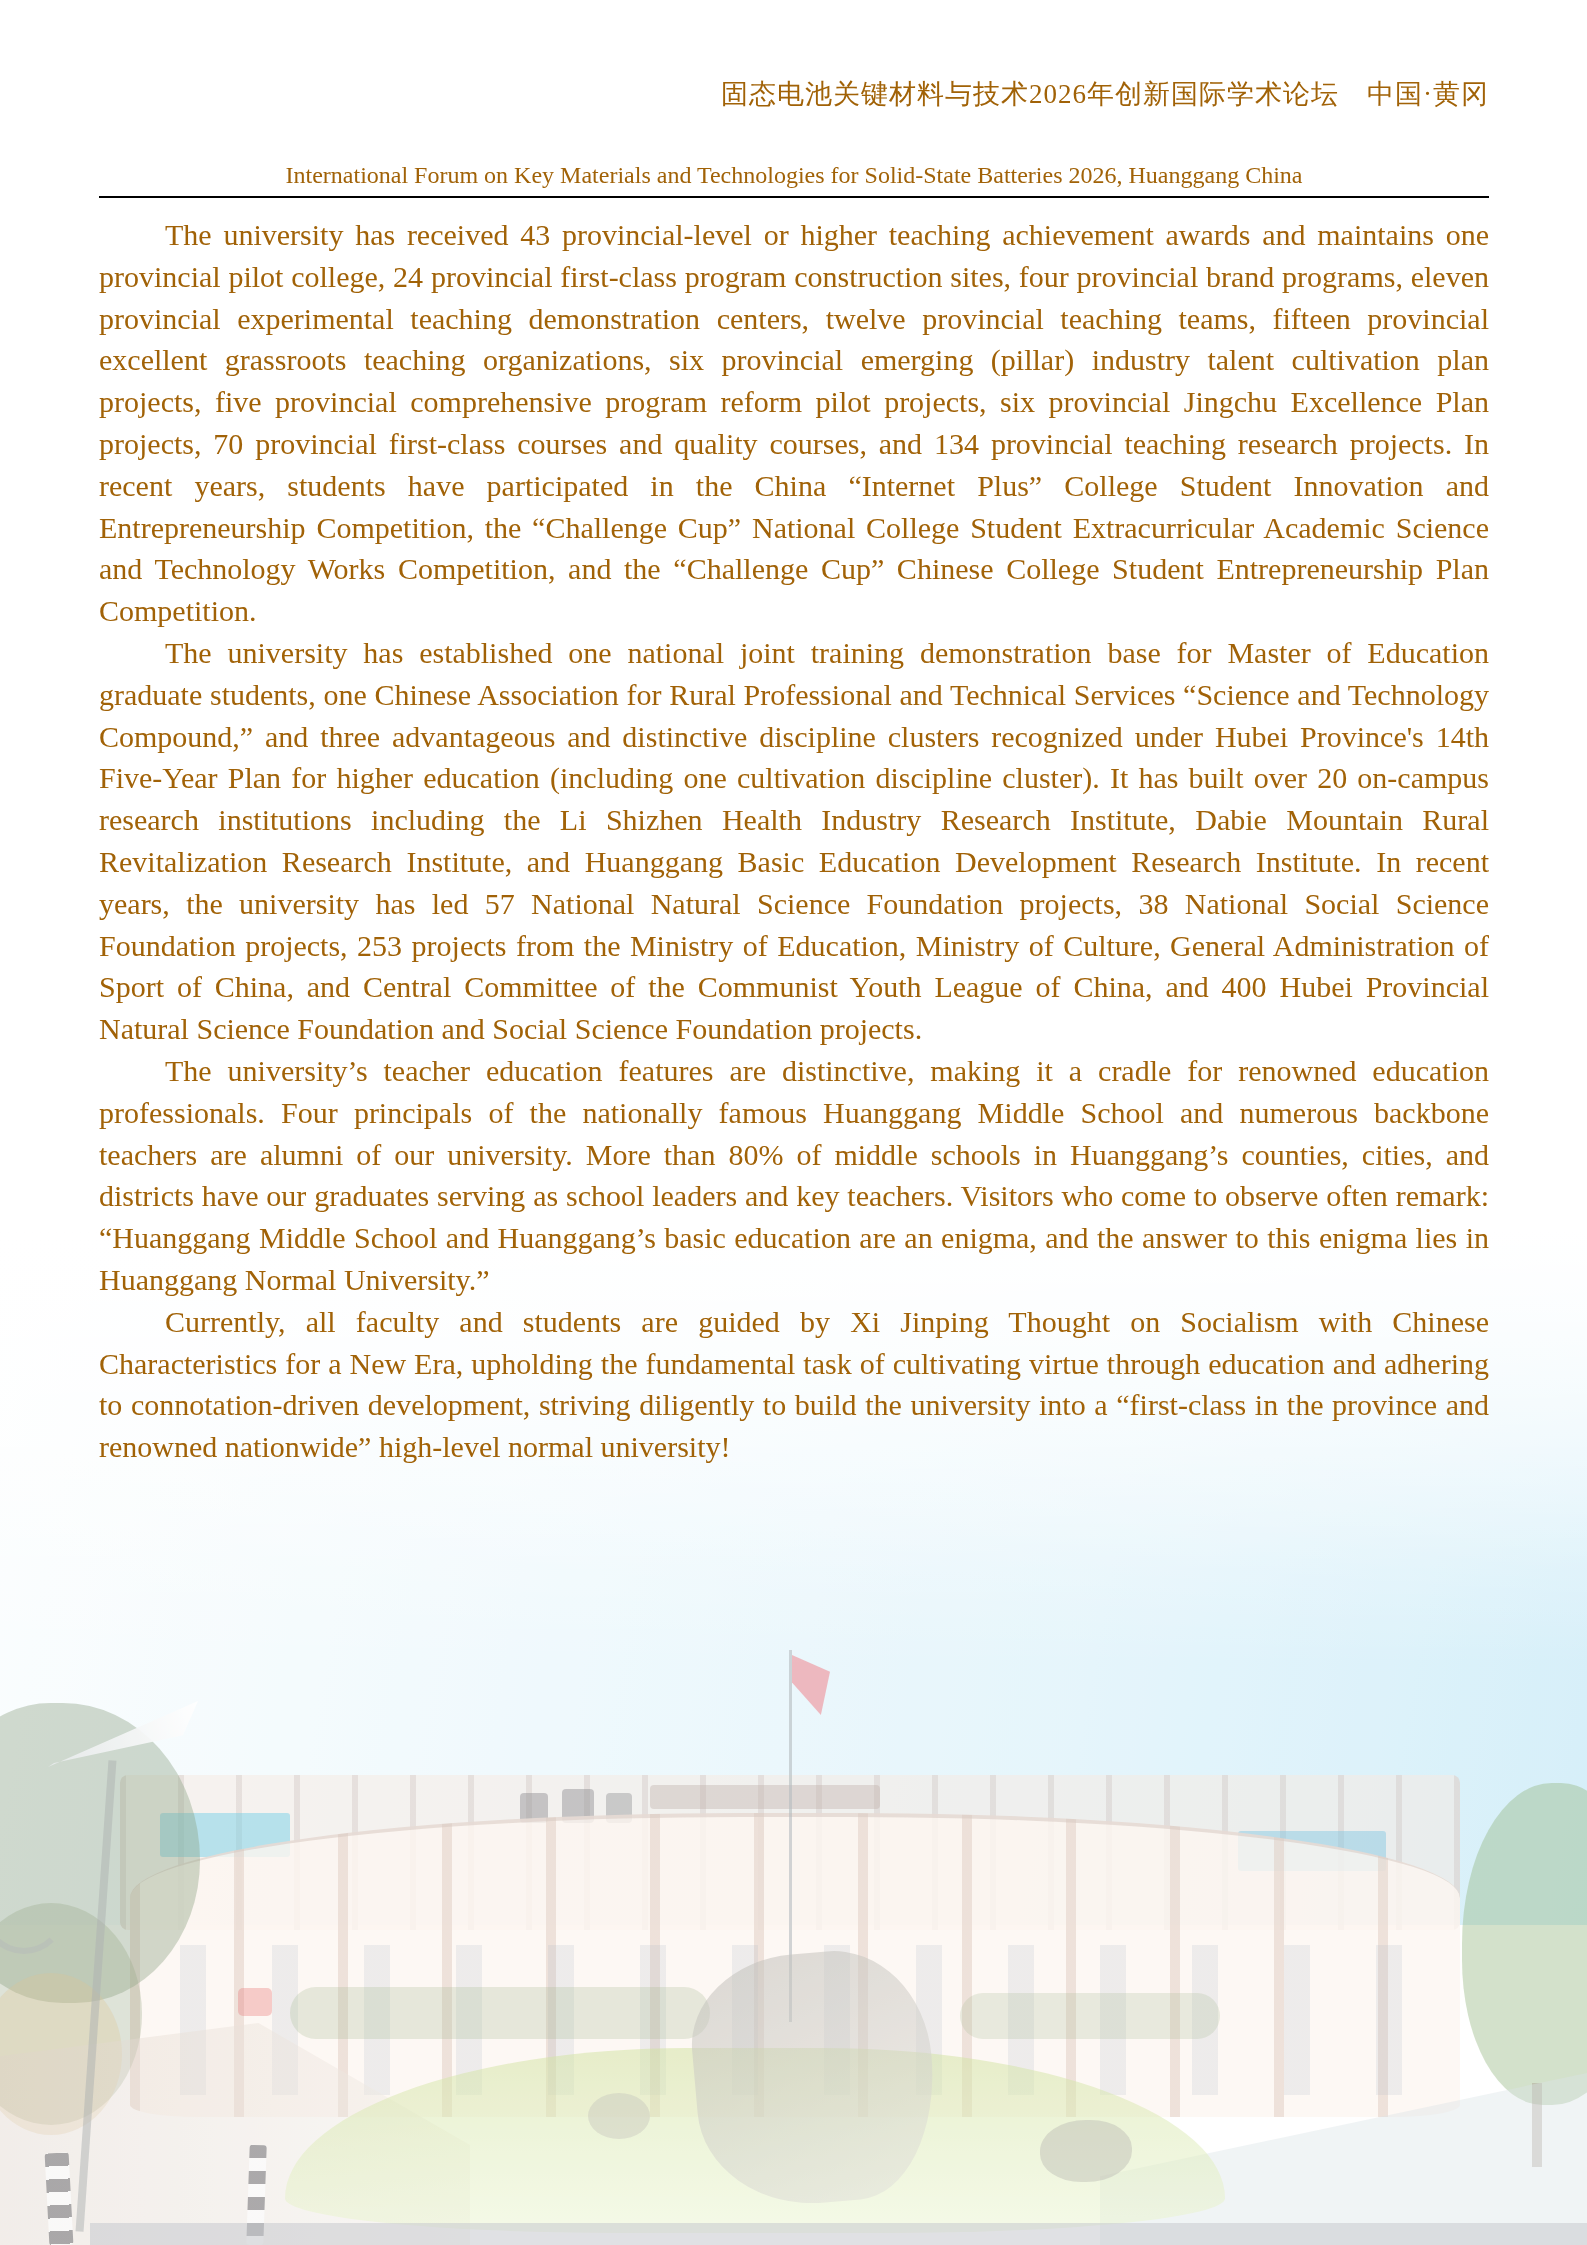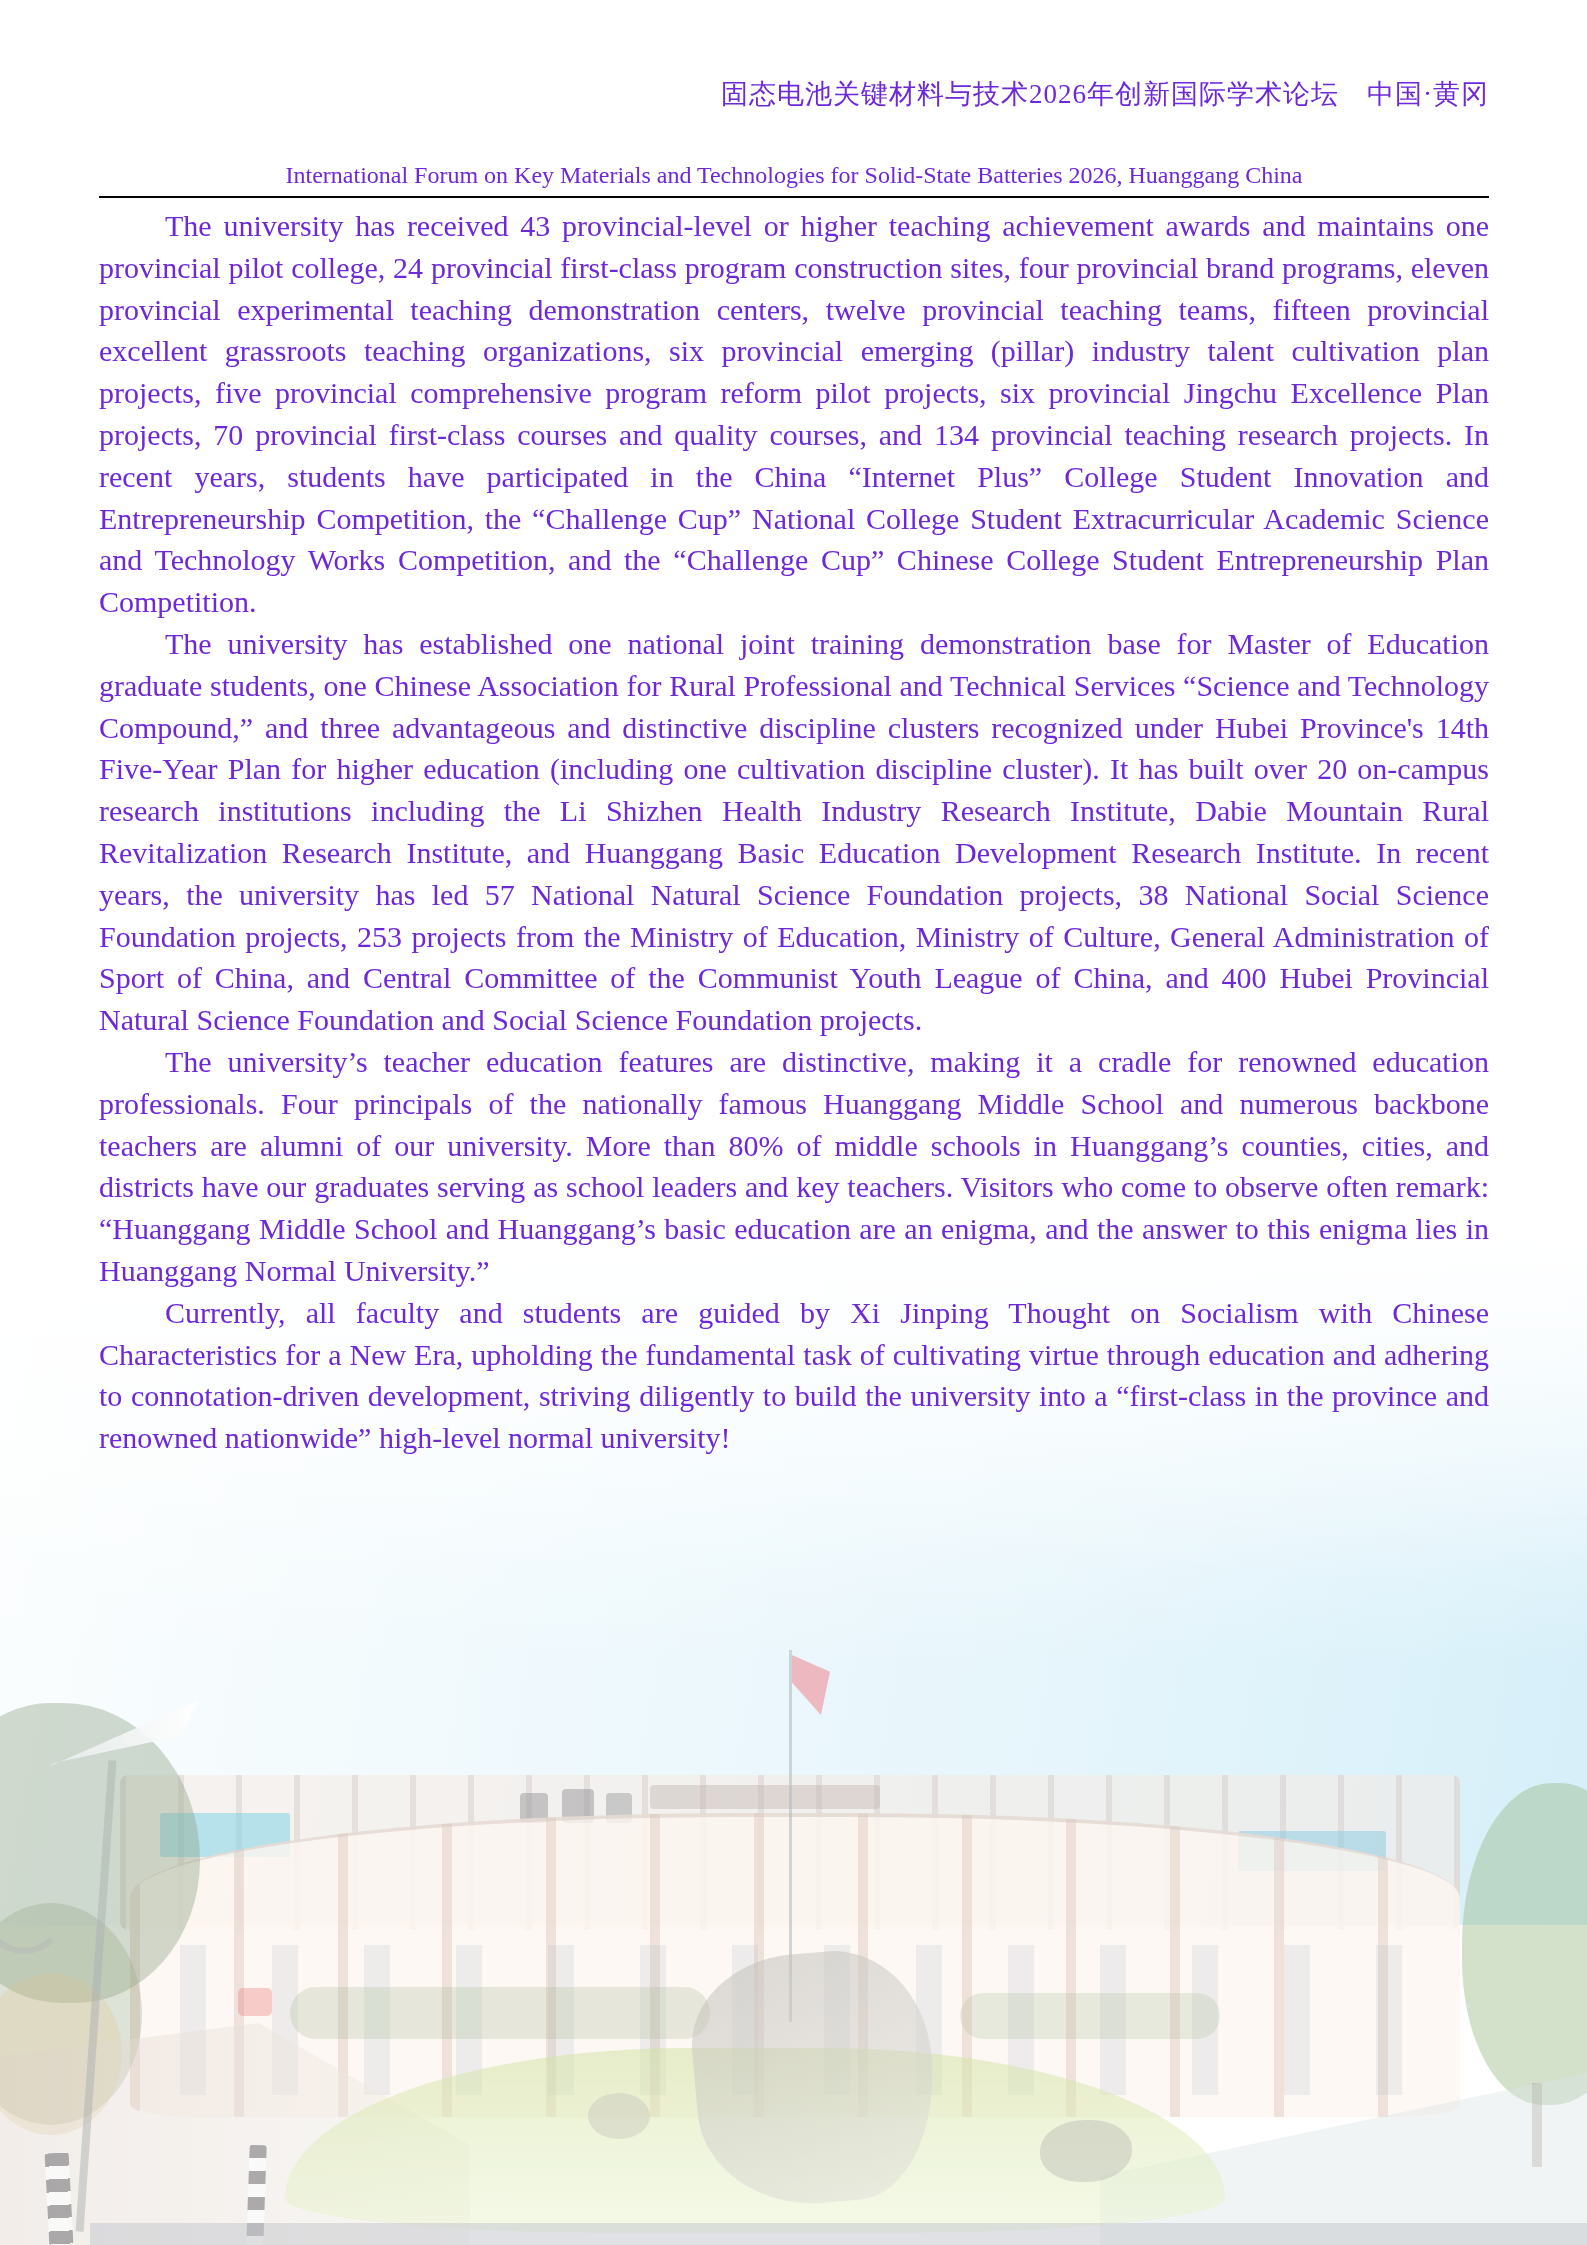--- a/index.html
+++ b/index.html
@@ -1,39 +1,39 @@
 <!DOCTYPE html>
 <html><head>
 <meta charset="utf-8">
 <title>Document</title>
 <style>
   html, body { margin:0; padding:0; background:#ffffff; }
   .page {
     position:relative; width:1587px; height:2245px; background:#ffffff;
-    overflow:hidden; color:#6d28d9;
+    overflow:hidden; color:#a16207;
     font-family:"Liberation Serif","DejaVu Serif",serif;
   }
 
   
   .doc-header {
     position:absolute; left:99px; top:74px; width:1390px;
     border-bottom:2px solid #000; z-index:3;
   }
   .doc-header .zh {
     font-size:27px; line-height:40px; text-align:right; letter-spacing:1px;
     font-family:"Liberation Serif","DejaVu Serif",serif;
   }
   .doc-header .en {
     font-size:24px; line-height:38px; text-align:center; margin-top:42px;
     padding-bottom:2px;
   }
 
   
   .doc-body {
-    position:absolute; left:99px; top:205px; width:1390px; z-index:3;
+    position:absolute; left:99px; top:214px; width:1390px; z-index:3;
     font-size:30px; line-height:41.8px; text-align:justify;
   }
   .doc-body p { margin:0; text-indent:66px; }
 
   
   .photo { position:absolute; left:0; bottom:0; width:1587px; height:1100px; overflow:hidden; z-index:1; }
   .photo * { position:absolute; }
 
   .sky {
     left:0; top:0; width:1587px; height:780px;

